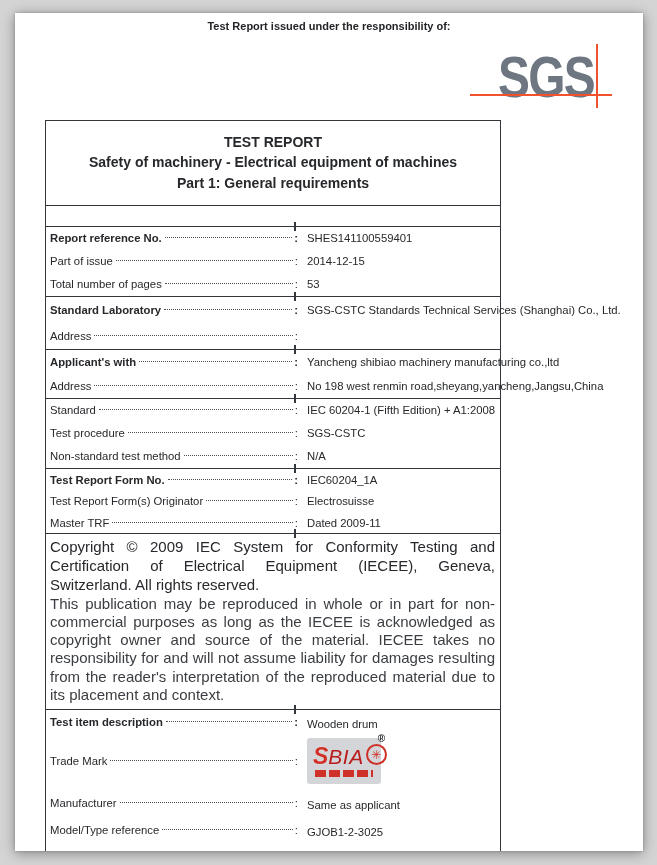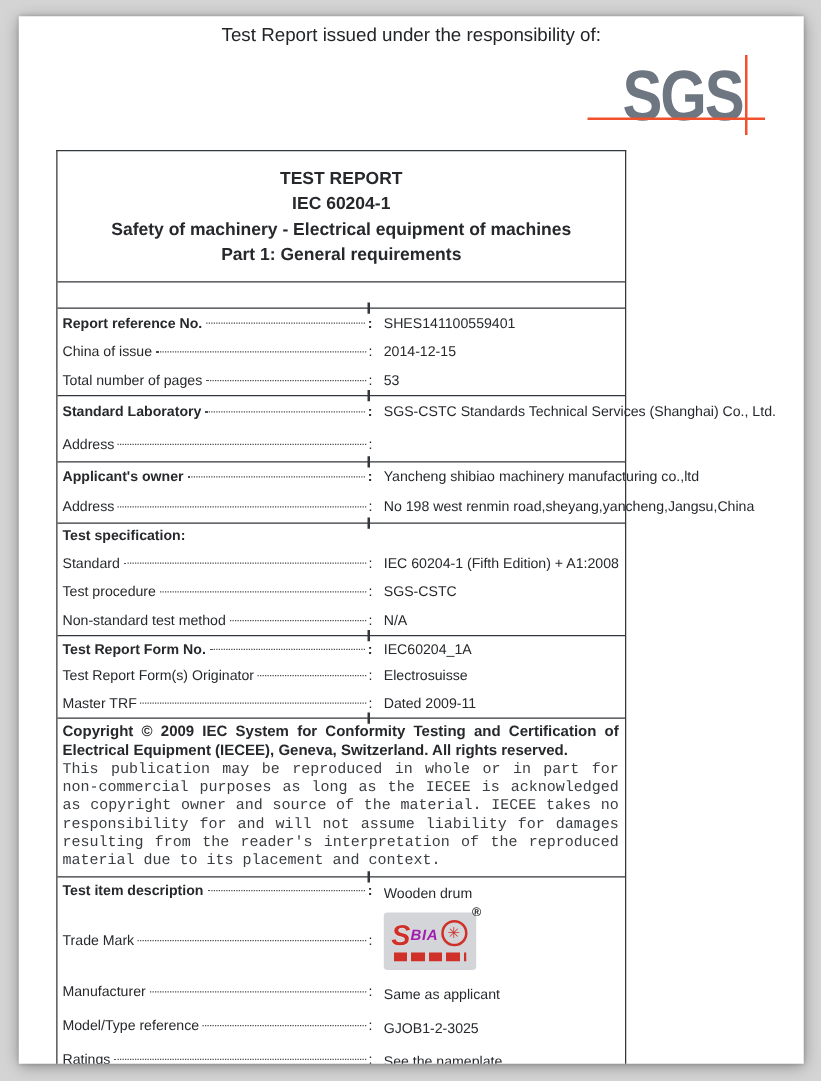--- a/index.html
+++ b/index.html
@@ -9,21 +9,21 @@
     font-family:"Liberation Sans", sans-serif;
     color:#26282b;
   }
   .page{
     position:absolute;left:15px;top:13px;width:628px;height:838px;
     background:#ffffff;
     box-shadow:0 2px 12px rgba(0,0,0,.38), 0 0 3px rgba(0,0,0,.2);
     overflow:hidden;
   }
   .header-note{
-    margin-top:7px;text-align:center;font-weight:normal;font-size:15px;color:#222427;
+    margin-top:7px;text-align:center;font-weight:bold;font-size:11px;color:#222427;
   }
   
   .sgs-text{
     position:absolute;top:36px;left:483px;line-height:1;
     font-size:57px;font-weight:bold;letter-spacing:-2px;color:#6e7781;
     transform:scaleX(.84);transform-origin:left top;
   }
   .sgs-vline{position:absolute;left:581px;top:31px;width:2px;height:64px;background:#f2512e;}
   .sgs-hline{position:absolute;left:455px;top:81px;width:142px;height:2px;background:#f2512e;}
 
@@ -57,34 +57,34 @@
   }
   .colon{flex:0 0 auto;}
   .val{margin-left:9px;white-space:nowrap;}
   .valshift{position:relative;top:2px;}
 
   
   .copyright{padding:3px 5px 5px 4px;border-bottom:1.5px solid #33363a;position:relative;}
   .copyright::after{
     content:"";position:absolute;left:248px;bottom:-5px;width:1.5px;height:9px;background:#33363a;
   }
-  .c-bold{font-weight:bold;font-size:12px;line-height:1.27;text-align:justify;}
-  .c-fine{font-size:12px;line-height:1.22;text-align:justify;color:#3a3d41;font-family:Liberation Mono, monospace;}
+  .c-bold{font-weight:normal;font-size:15px;line-height:1.27;text-align:justify;}
+  .c-fine{font-size:15px;line-height:1.22;text-align:justify;color:#3a3d41;}
   .c-normal{font-size:11.2px;line-height:1.25;text-align:justify;}
 
   
   .tmrow{min-height:56px;}
   .tm-box{
     position:relative;display:inline-block;width:74px;height:46px;
     background:#d3d5d8;border-radius:3px;vertical-align:middle;
   }
   .tm-line{display:flex;align-items:center;padding:7px 0 0 6px;line-height:1;}
   .tm-s{color:#cf3028;font-style:italic;font-weight:bold;font-size:23px;
         text-shadow:0 0 1px #fff;}
-  .tm-bia{color:#a21caf;font-style:italic;font-weight:bold;font-size:12px;letter-spacing:.5px;}
+  .tm-bia{color:#b91c1c;font-style:italic;font-weight:normal;font-size:21px;letter-spacing:.5px;}
   .tm-wheel{
     margin-left:2px;margin-top:-4px;width:17px;height:17px;border:2px solid #cf3028;border-radius:50%;
     display:flex;align-items:center;justify-content:center;flex:0 0 auto;
   }
   .tm-spokes{color:#cf3028;font-size:12px;line-height:1;}
   .tm-cn{
     display:block;height:7px;width:58px;margin:2px 0 0 8px;
     background:repeating-linear-gradient(90deg,#cf3028 0 11px,#d3d5d8 11px 14px);
   }
   .tm-reg{position:absolute;top:-5px;right:-4px;font-size:10px;color:#1e1f21;font-weight:bold;}
@@ -97,39 +97,38 @@
   <div class="header-note">Test Report issued under the responsibility of:</div>
 
   <div class="sgs-text">SGS</div>
   <div class="sgs-vline"></div>
   <div class="sgs-hline"></div>
 
   <div class="report-table">
 
     <div class="title-block">
       <div>TEST REPORT</div>
-      <div>IEC 60204-1</div>
       <div>Safety of machinery - Electrical equipment of machines</div>
       <div>Part 1: General requirements</div>
     </div>
 
     <div class="spacer"></div>
 
     <div class="sect">
       <div class="row h23">
         <span class="lblwrap">
           <span class="lbl b">Report reference No.</span>
           <span class="leader"></span>
           <span class="colon b">:</span>
         </span>
         <span class="val">SHES141100559401</span>
       </div>
       <div class="row h23">
         <span class="lblwrap">
-          <span class="lbl">China of issue</span>
+          <span class="lbl">Part of issue</span>
           <span class="leader"></span>
           <span class="colon">:</span>
         </span>
         <span class="val">2014-12-15</span>
       </div>
       <div class="row h23">
         <span class="lblwrap">
           <span class="lbl">Total number of pages</span>
           <span class="leader"></span>
           <span class="colon">:</span>
@@ -152,40 +151,37 @@
           <span class="lbl">Address</span>
           <span class="leader"></span>
           <span class="colon">:</span>
         </span>
       </div>
     </div>
 
     <div class="sect">
       <div class="row h24">
         <span class="lblwrap">
-          <span class="lbl b">Applicant's owner</span>
+          <span class="lbl b">Applicant's with</span>
           <span class="leader"></span>
           <span class="colon b">:</span>
         </span>
         <span class="val">Yancheng shibiao machinery manufacturing co.,ltd</span>
       </div>
       <div class="row h24">
         <span class="lblwrap">
           <span class="lbl">Address</span>
           <span class="leader"></span>
           <span class="colon">:</span>
         </span>
         <span class="val">No 198 west renmin road,sheyang,yancheng,Jangsu,China</span>
       </div>
     </div>
 
     <div class="sect">
-      <div class="row h20">
-        <span class="lbl b">Test specification:</span>
-      </div>
       <div class="row h23">
         <span class="lblwrap">
           <span class="lbl">Standard</span>
           <span class="leader"></span>
           <span class="colon">:</span>
         </span>
         <span class="val">IEC 60204-1 (Fifth Edition) + A1:2008</span>
       </div>
       <div class="row h23">
         <span class="lblwrap">

